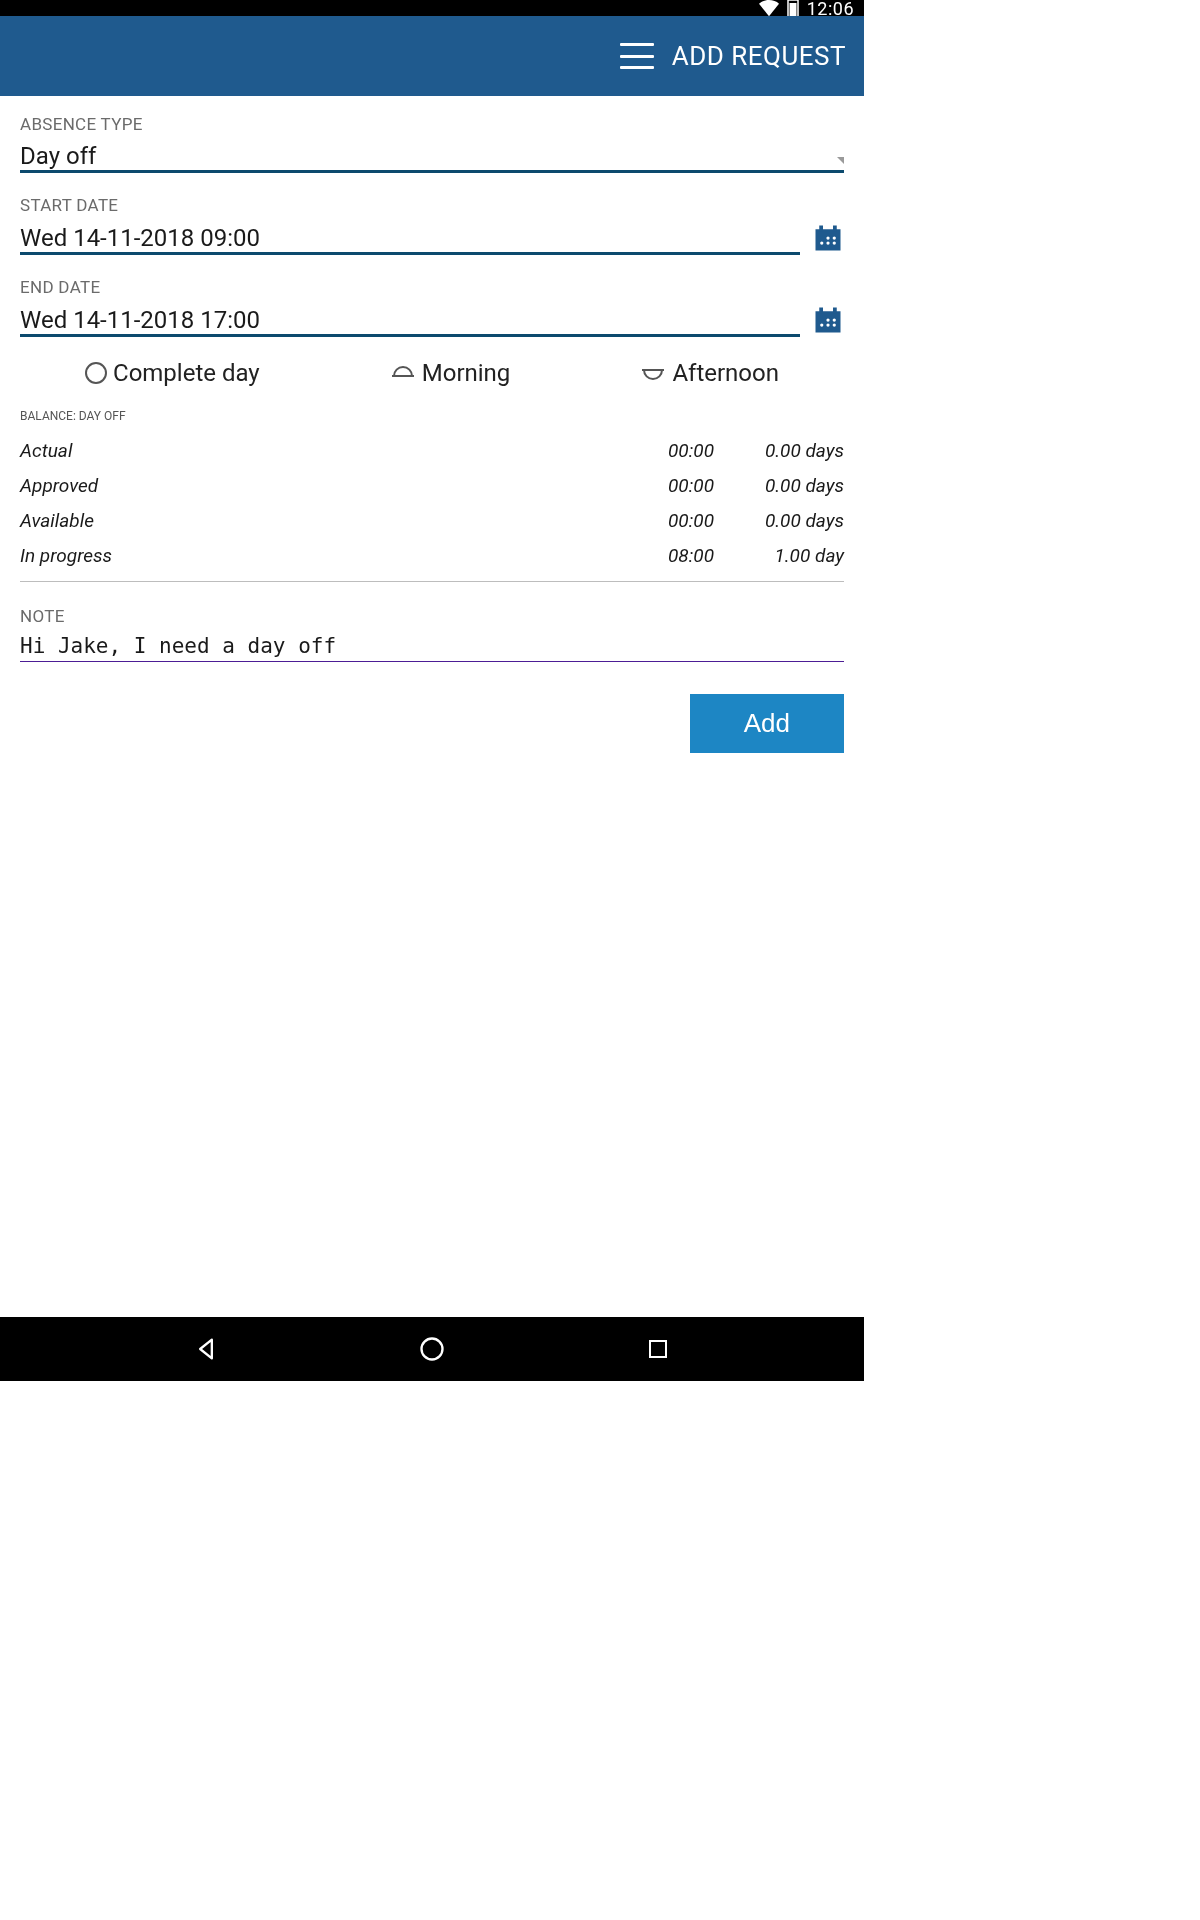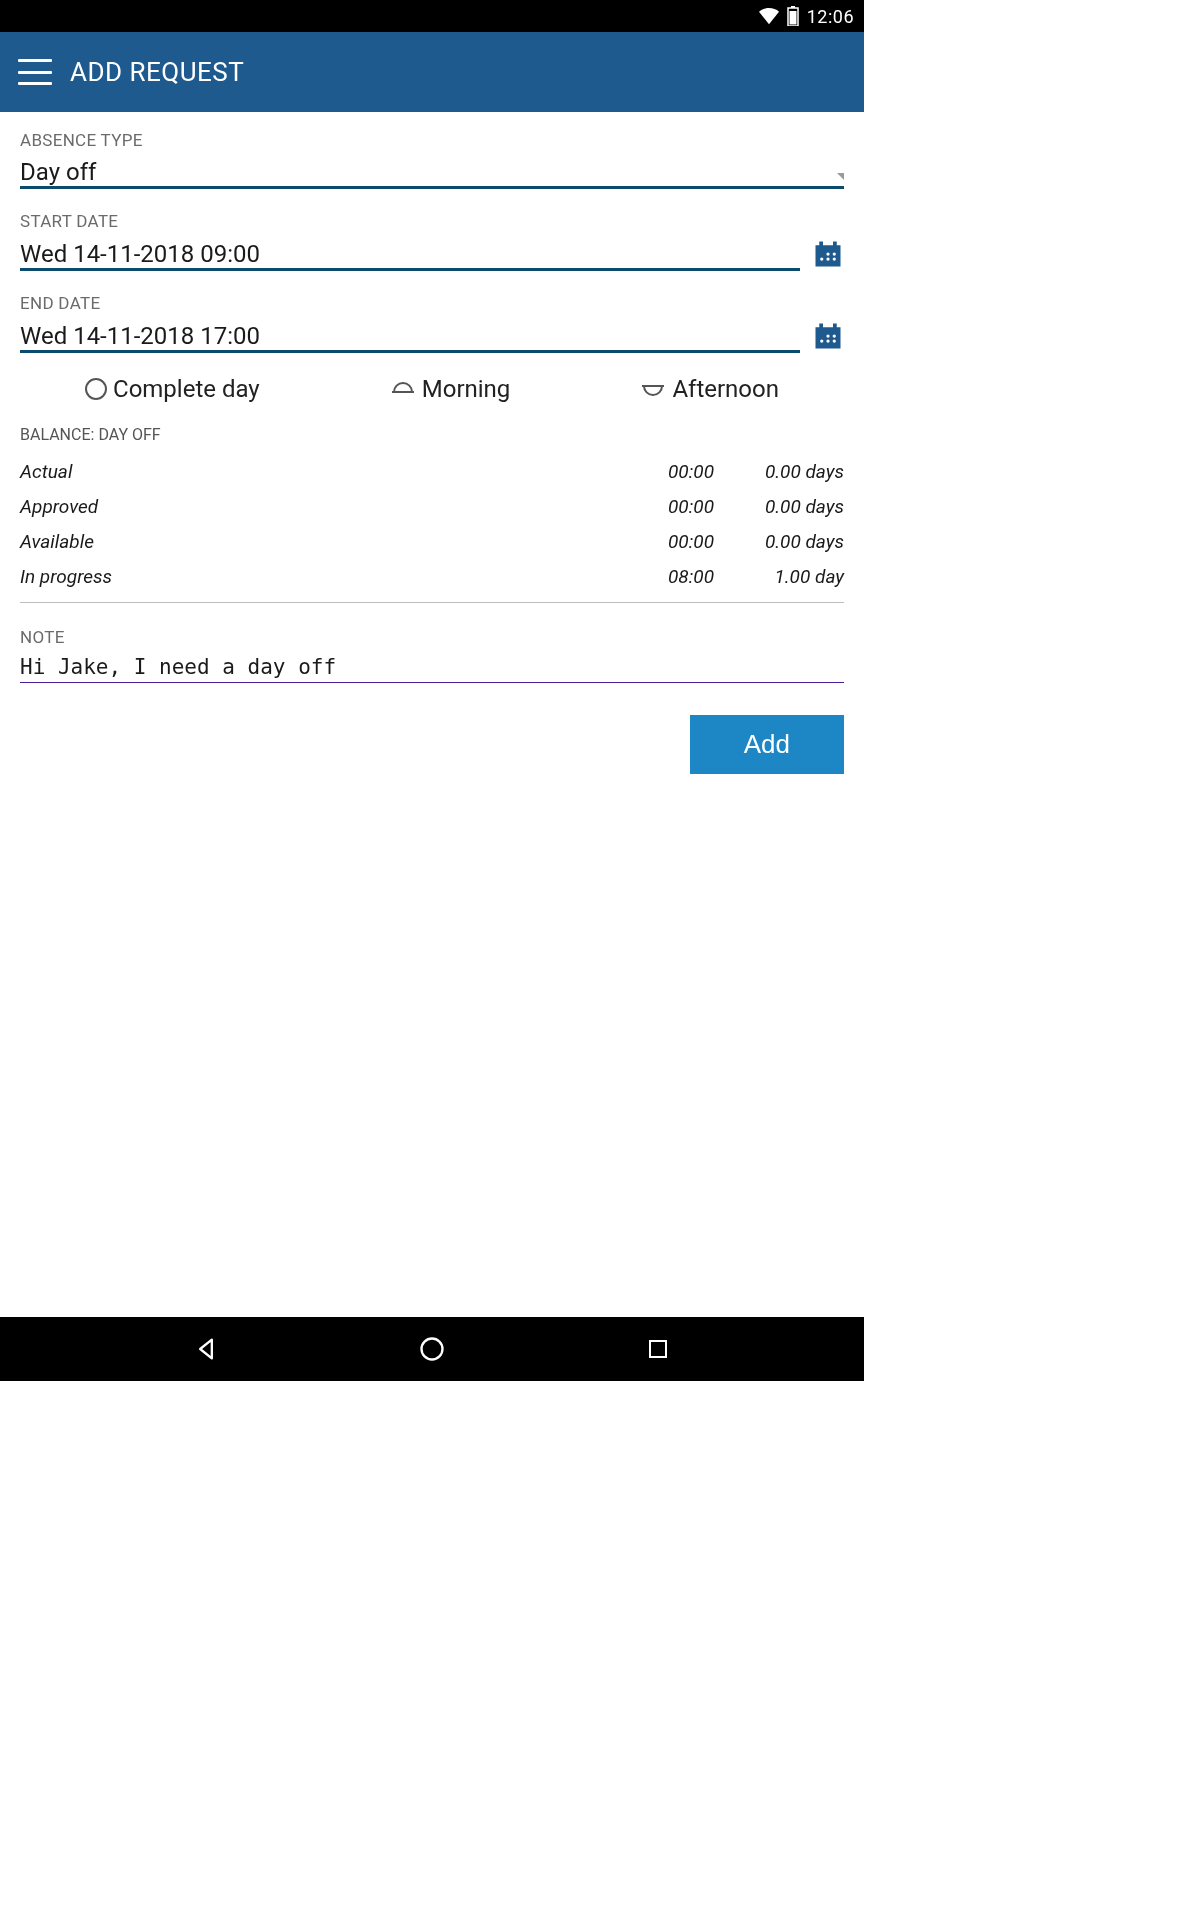--- a/index.html
+++ b/index.html
@@ -1,21 +1,21 @@
 <!DOCTYPE html>
 <html><head>
 <meta charset="utf-8">
 <style>
   * { box-sizing: border-box; margin: 0; padding: 0; }
   html, body { width: 864px; height: 1381px; font-family: Roboto, "Helvetica Neue", Arial, sans-serif; background: #fff; }
   body { display: flex; flex-direction: column; }
 
   
   .status-bar {
-    height: 32px;
+    height: 16px;
     background: #000;
     color: #fff;
     display: flex;
     align-items: center;
     justify-content: flex-end;
     padding: 0 10px;
     font-size: 18px;
     gap: 8px;
   }
   .status-bar .clock { font-weight: 400; letter-spacing: 0.5px; }
@@ -23,20 +23,21 @@
 
   
   .app-bar {
     height: 80px;
     background: #1f5a8e;
     color: #fff;
     display: flex;
     align-items: center;
     padding: 0 18px;
     gap: 18px;
+    justify-content: flex-end;
   }
   .hamburger {
     width: 34px; height: 26px; display:flex; flex-direction:column; justify-content:space-between;
     cursor:pointer;
   }
   .hamburger span { display:block; height:3px; background:#fff; border-radius:1px; }
   .app-bar-title { font-size: 26px; font-weight: 400; letter-spacing: 0.5px; }
 
   
   .content { flex: 1 1 auto; padding: 18px 20px 0 20px; overflow:hidden; }
@@ -69,21 +70,21 @@
   
   .daypart-row { display:flex; justify-content:space-around; align-items:center; margin: 18px 0 22px 0; }
   .daypart-opt { display:flex; align-items:center; gap:6px; cursor:pointer; }
   .radio-circle {
     width:22px; height:22px; border:2px solid #555; border-radius:50%; display:inline-block;
   }
   .half-icon { width:26px; height:26px; display:inline-flex; align-items:center; justify-content:center; }
   .daypart-opt span.lbl { font-size:24px; color:#222; }
 
   
-  .balance-title { color:#555; font-size:16px; margin-bottom:10px; }
+  .balance-title { color:#555; font-size:12px; margin-bottom:10px; }
   .balance-table { width:100%; border-collapse:collapse; font-size:19px; color:#1a1a1a;font-style:italic; }
   .balance-table td { padding: 6px 0; }
   .balance-table td.hours { text-align:right; width:120px; }
   .balance-table td.days  { text-align:right; width:130px; padding-left:20px; }
   .balance-divider { border-top:1px solid #bdbdbd; margin-top:8px; margin-bottom:24px; }
 
   
   .note-input {
     border:none; border-bottom:1px solid #4c1d95; width:100%;
     font-size:21px; color:#1a1a1a; padding:2px 0 6px 0; background:transparent;

